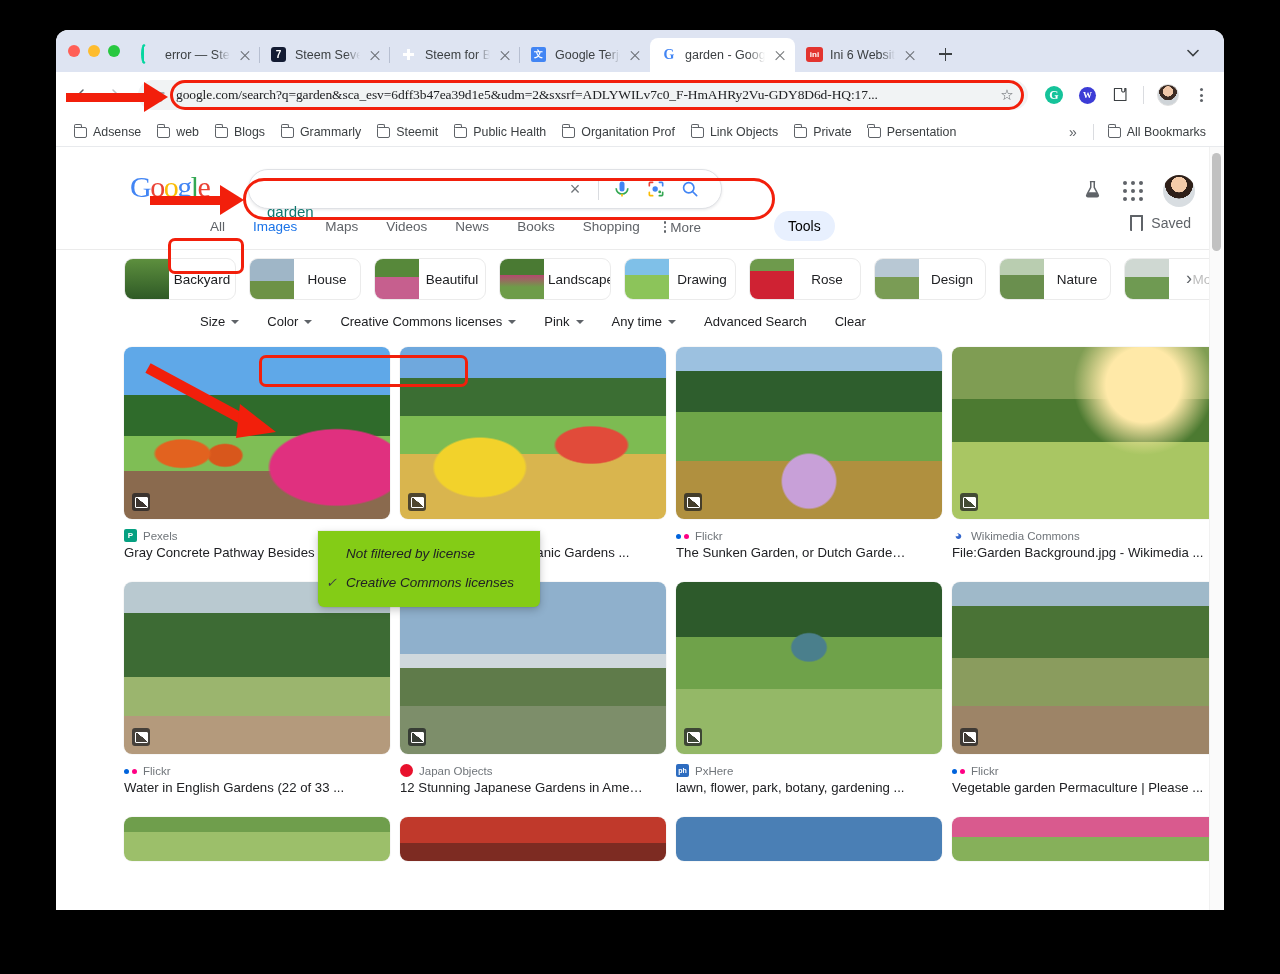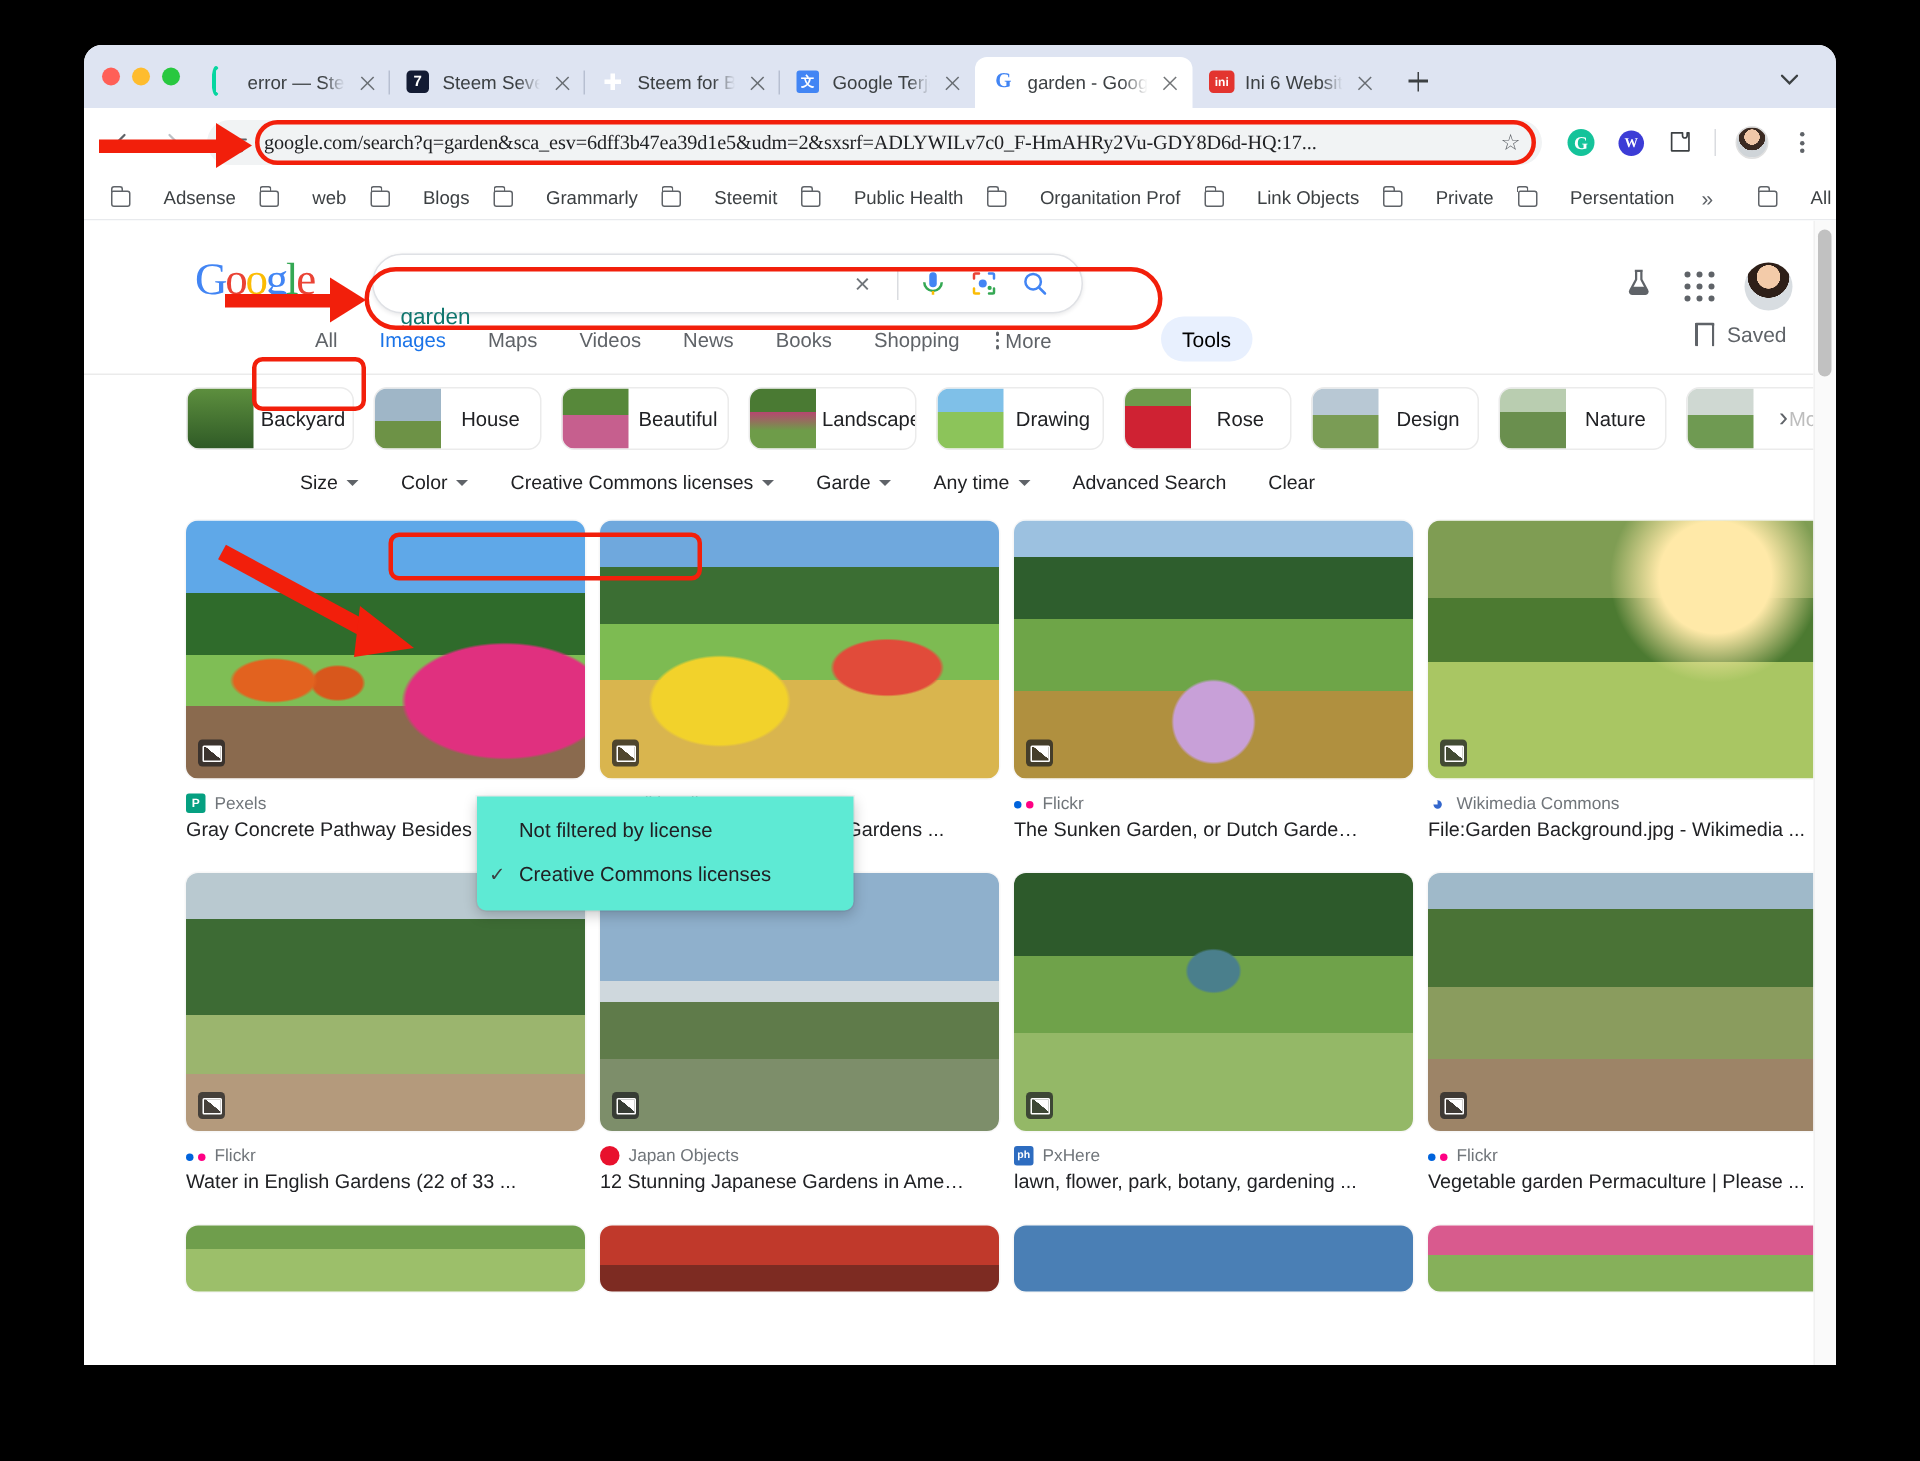--- a/index.html
+++ b/index.html
@@ -110,21 +110,21 @@
   }
   .kebab { width: 18px; display:flex; flex-direction:column; align-items:center; gap:2.5px; }
   .kebab i { width:3px;height:3px;border-radius:50%;background:#5f6368;display:block; }
 
   
   .bookmarks {
     height: 29px; display: flex; align-items: center; gap: 0px;
     padding: 0 10px; background: #fff; font-size: 12.4px; color: #3c4043;
     border-bottom: 1px solid #e8eaed;
   }
-  .bm { display: flex; align-items: center; gap: 22px; padding: 3px 8px; white-space: nowrap; }
+  .bm { display: flex; align-items: center; gap: 6px; padding: 3px 8px; white-space: nowrap; }
   .folder {
     width: 13px; height: 11px; flex: 0 0 13px; border: 1.3px solid #5f6368;
     border-radius: 1.5px 2px 2px 2px; position: relative;
   }
   .folder::before {
     content:""; position:absolute; left:-1.3px; top:-3.6px; width:6px; height:3px;
     border: 1.3px solid #5f6368; border-bottom: none; border-radius: 2px 2px 0 0;
   }
   .bm-overflow { padding: 0 10px; font-size: 14px; color:#5f6368; }
   .bm-sep { width:1px;height:16px;background:#dadce0;margin:0 6px; }
@@ -205,24 +205,24 @@
   }
 
   
   .filters { position: relative; height: 34px; font-size: 13px; color: #202124; }
   .frow { position:absolute; left: 130px; top: 3px; display:flex; align-items:center; gap: 0; }
   .f { display:flex; align-items:center; gap: 6px; padding: 4px 14px; white-space:nowrap; }
   .caret { width:0;height:0;border-left:4px solid transparent;border-right:4px solid transparent;border-top:4.5px solid #5f6368; }
 
   
   .dropdown {
-    position: absolute; left: 262px; top: 384px; width: 251px;
-    background:#5eead4; border-radius: 0 0 6px 6px;
+    position: absolute; left: 262px; top: 384px; width: 222px;
+    background:#84cc16; border-radius: 0 0 6px 6px;
     box-shadow: 0 3px 9px rgba(0,0,0,.22), 0 0 0 1px rgba(0,0,0,.04);
-    z-index: 40; padding: 8px 0 10px;
+    z-index: 40; padding: 8px 0 10px; font-style: italic;
   }
   .dd-item { display:flex; align-items:center; height: 29px; font-size:13.5px; color:#202124; padding-left:8px; }
   .dd-check { width: 20px; flex:0 0 20px; color:#3c4043; font-size: 13px; }
 
   
   .results { position:absolute; left:0; right:0; top: 200px; }
   .grid { position:absolute; left: 68px; right: 10px; top: 0; }
   .rrow { display:flex; gap: 0; position: relative; height: 235px; }
   .cell { width: 276px; flex: 0 0 276px; position: relative; }
   .thumb {
@@ -598,21 +598,21 @@
             </span>
           <span class="f">
               <span>Color</span>
               <span class="caret"></span>
             </span>
           <span class="f">
               <span>Creative Commons licenses</span>
               <span class="caret"></span>
             </span>
           <span class="f">
-              <span>Garde</span>
+              <span>Pink</span>
               <span class="caret"></span>
             </span>
           <span class="f">
               <span>Any time</span>
               <span class="caret"></span>
             </span>
           <span class="f">Advanced Search</span>
           <span class="f">Clear</span>
         </div>
       </div>

